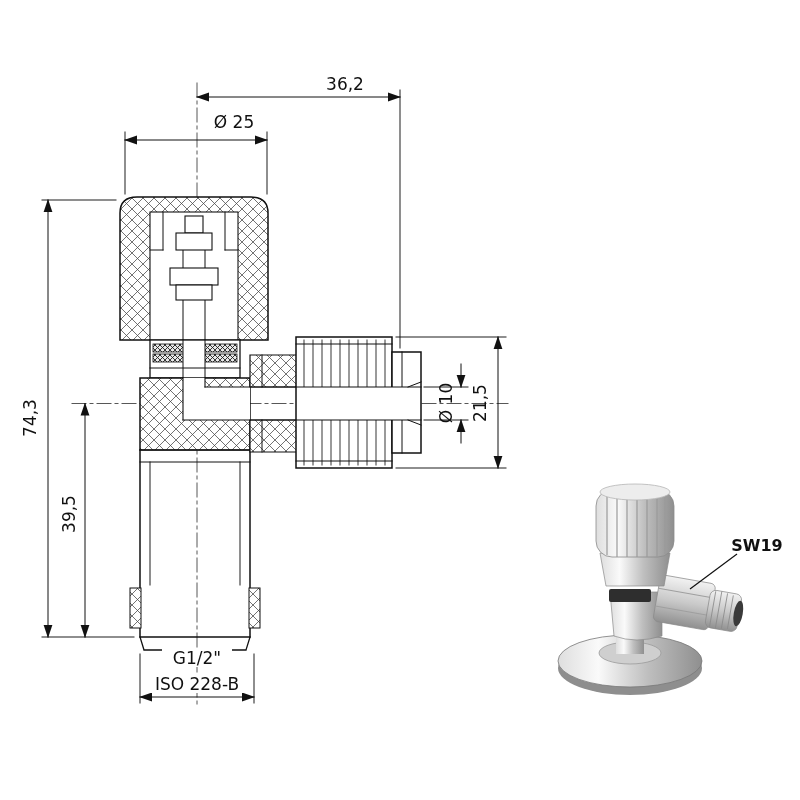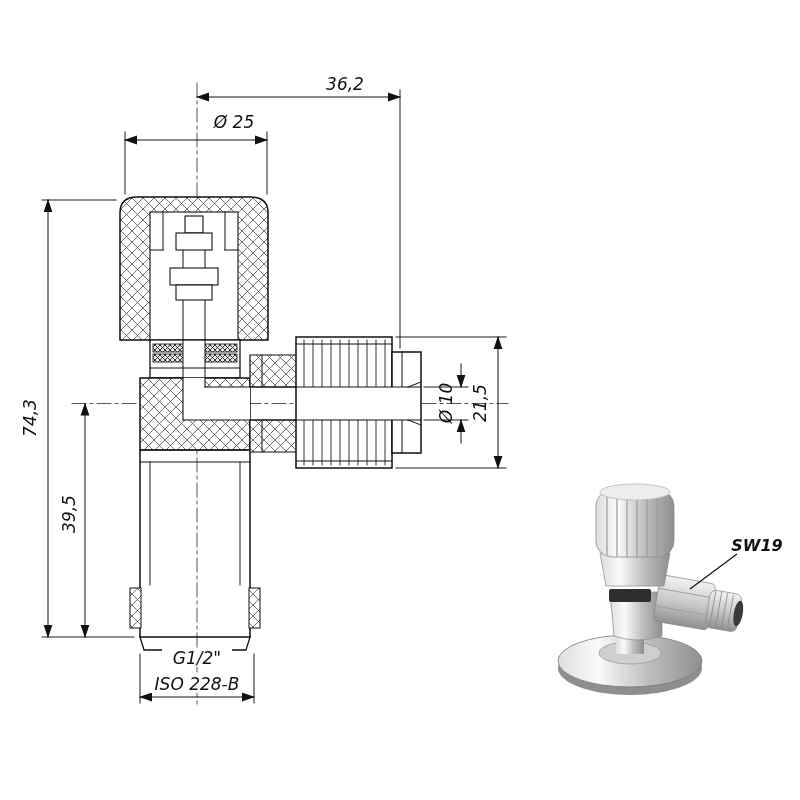--- a/index.html
+++ b/index.html
@@ -1,16 +1,16 @@
 <!DOCTYPE html>
 <html><head>
 <meta charset="utf-8">
 <style>
   html,body{margin:0;padding:0;background:#ffffff;}
-  .canvas{position:relative;width:800px;height:800px;background:#ffffff;overflow:hidden;font-style:italic;}
+  .canvas{position:relative;width:800px;height:800px;background:#ffffff;overflow:hidden;}
   svg{display:block;}
   svg text{font-family:"DejaVu Sans","Liberation Sans",sans-serif;fill:#111;}
   .dim-text{font-size:17px;}
   .cl{stroke:#444;stroke-width:0.9;stroke-dasharray:14 4 3 4;fill:none;}
   .ext{stroke:#111;stroke-width:0.95;fill:none;}
   .dl{stroke:#111;stroke-width:1;fill:none;}
 </style>
 </head>
 <body>
 

